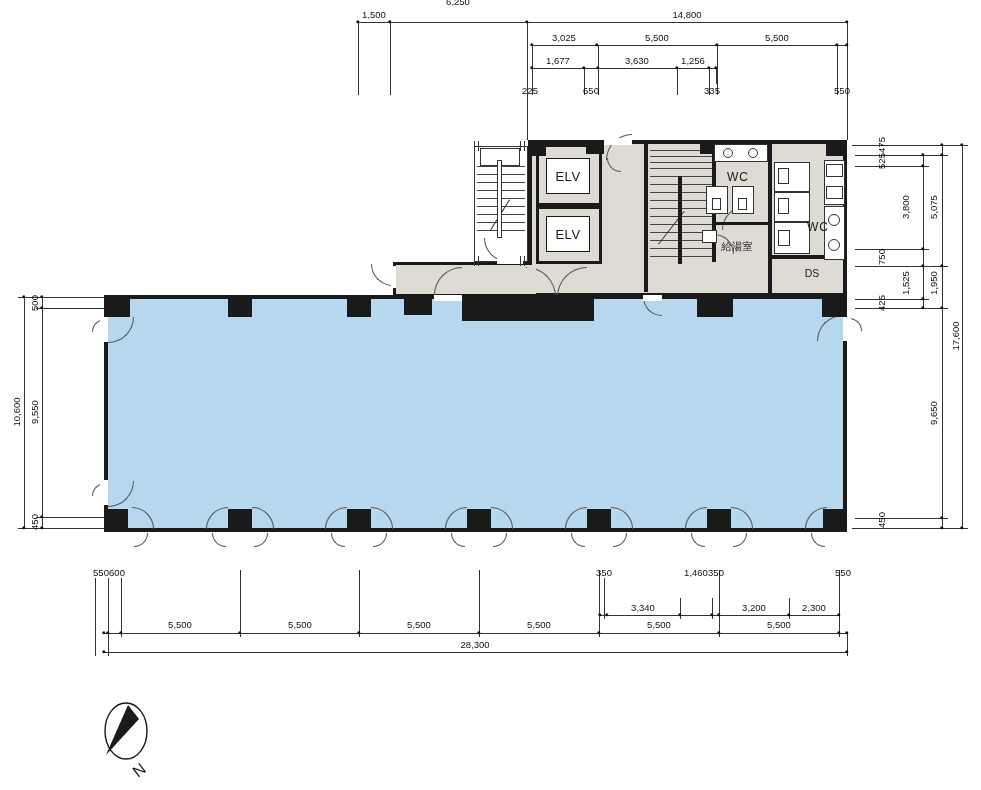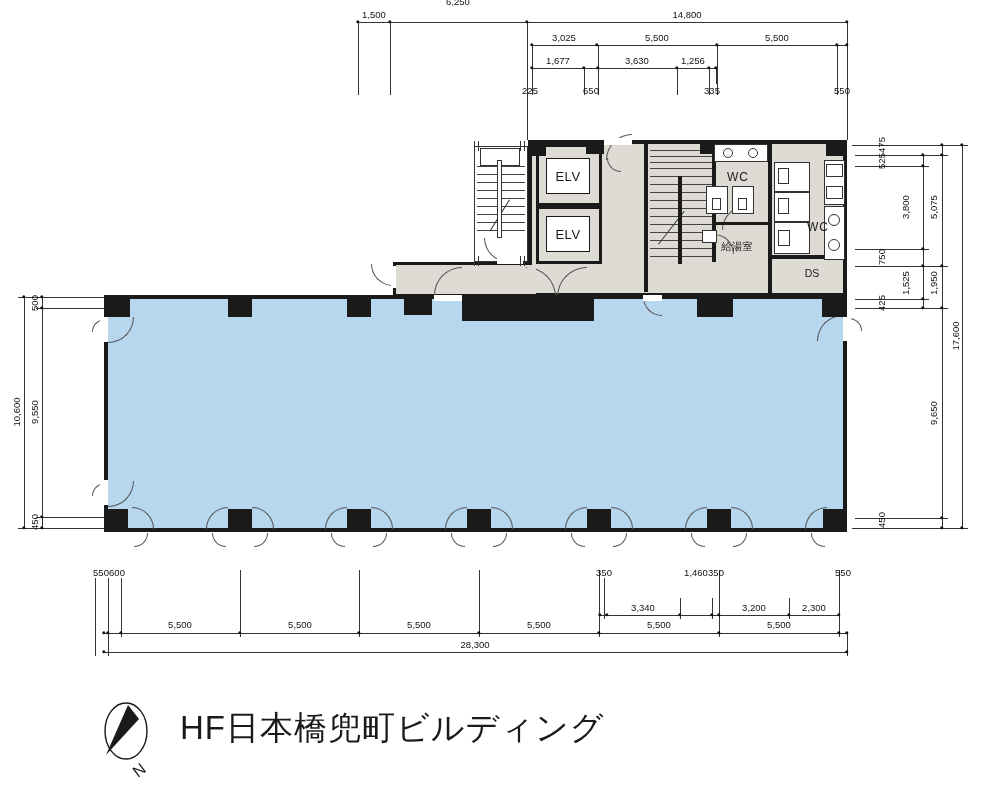--- a/index.html
+++ b/index.html
@@ -353,15 +353,14 @@
       <div class="dimlab" style="left: 779px; top: 624px;">5,500</div>
       <div class="dimlab" style="left: 475px; top: 644px;">28,300</div>
     </div>
 
   <div class="titleblock">
     <svg class="compass" width="64" height="92" viewBox="0 0 64 92">
       <ellipse cx="28" cy="33" rx="21" ry="28" fill="none" stroke="#1a1a1a" stroke-width="1.4"></ellipse>
       <polygon points="30,7 41,21 8,57" fill="#1a1a1a"></polygon>
       <text x="36" y="80" font-size="16" fill="#1a1a1a" transform="rotate(-38 38 74)">N</text>
     </svg>
-    <div class="bname">HF日本橋兜町ビルディング</div>
   </div>
 </div>
 
 </body></html>

